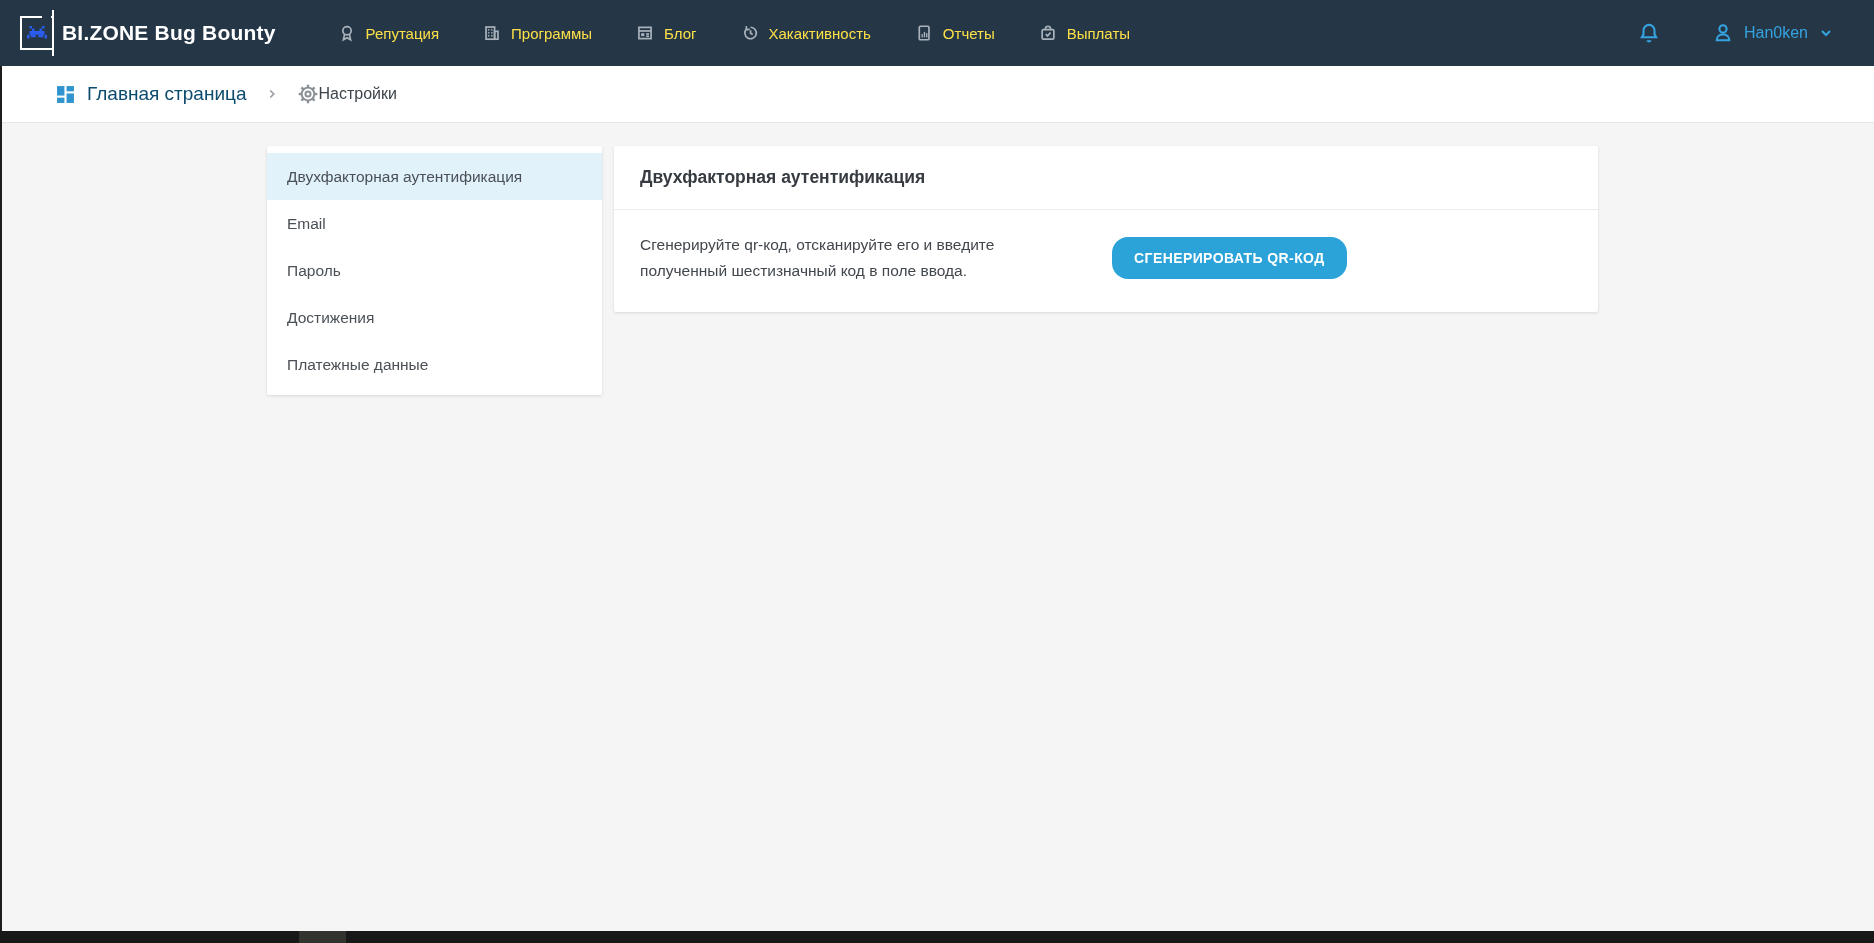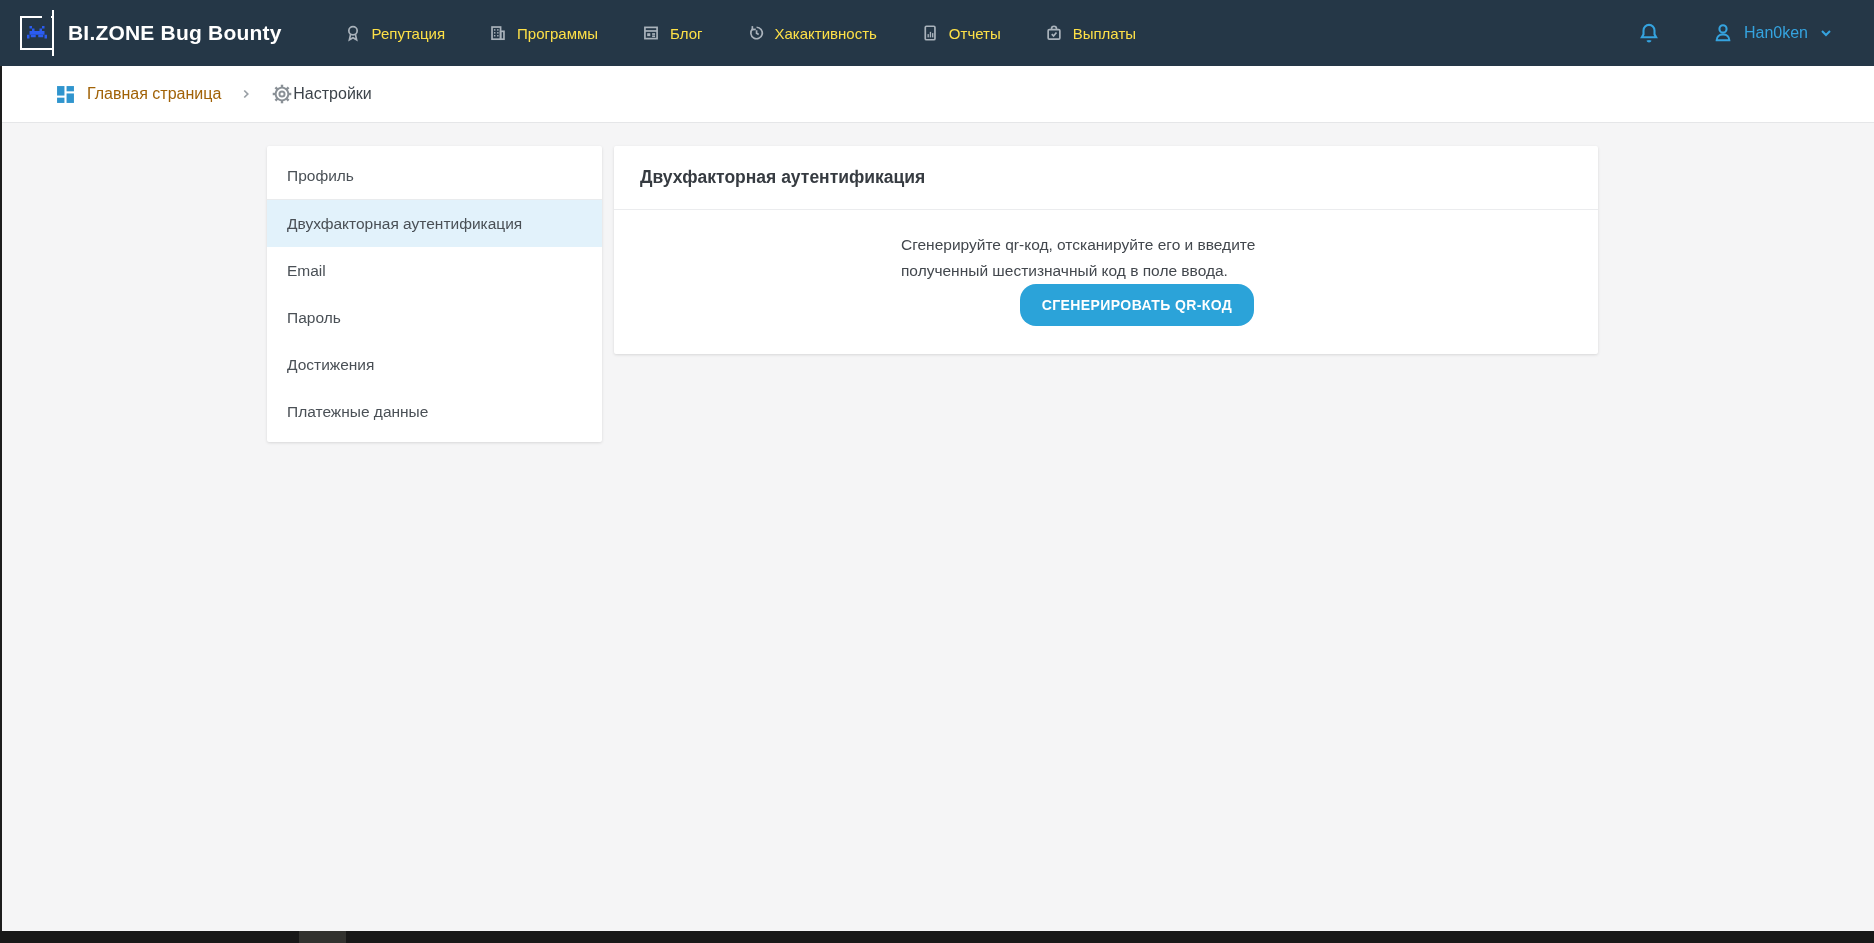--- a/index.html
+++ b/index.html
@@ -7,21 +7,21 @@
   body {
     font-family:"Liberation Sans","DejaVu Sans",sans-serif;
     background:#f5f5f6; color:#3e444b; position:relative;
   }
 
   
   .navbar {
     height:66px; background:#253747; display:flex; align-items:center;
     padding:0 40px 0 20px; color:#ccd3da;
   }
-  .brand { display:flex; align-items:center; gap:14px; cursor:pointer; }
+  .brand { display:flex; align-items:center; gap:8px; cursor:pointer; }
   .logo-mark {
     position:relative; width:34px; height:34px; border:2px solid #ffffff;
     display:flex; align-items:center; justify-content:center;
   }
   
   .logo-mark::before {
     content:""; position:absolute; top:-2px; right:1px; width:9px; height:2px; background:#253747;
   }
   
   .logo-mark::after {
@@ -40,42 +40,42 @@
   .bell-btn { background:none; border:none; cursor:pointer; color:#35a3df; display:flex; }
   .user-menu { display:flex; align-items:center; gap:10px; cursor:pointer;text-align:center; }
   .user-name { font-size:16px; color:#35a3df; }
 
   
   .crumbbar {
     height:57px; background:#ffffff; border-bottom:1px solid #e5e6e8;
     display:flex; align-items:center; padding-left:56px; gap:12px;
   }
   .crumb-link { display:flex; align-items:center; gap:12px; cursor:pointer; text-decoration:none; }
-  .crumb-link span { font-size:16px; color:#a16207; }
+  .crumb-link span { font-size:19px; color:#0c4a6e; }
   .crumb-sep { color:#9aa0a6; display:flex; margin:0 6px; }
   .crumb-current { display:flex; align-items:center; gap:0; }
   .crumb-current .gear { color:#8a9096; display:flex; }
   .crumb-current span.lbl { font-size:16px; color:#3d444b; }
 
   
   .content { display:flex; align-items:flex-start; padding:23px 0 0 267px; gap:12px; }
   .card { background:#ffffff; box-shadow:0 1px 3px rgba(0,0,0,.12); border-radius:2px; }
 
   .settings-menu { width:335px; padding:7px 0; }
   .menu-item {
     height:47px; display:flex; align-items:center; padding:0 20px;
     font-size:15.5px; color:#4a5056; cursor:pointer;
   }
   .menu-item.first { border-bottom:1px solid #e9ebed; }
   .menu-item.active { background:#e2f2fb; }
 
   .panel { width:984px; }
   .panel-header { height:64px; display:flex; align-items:center; padding:0 26px; border-bottom:1px solid #ebecee; }
   .panel-title { font-size:17.5px; font-weight:bold; color:#363b41; }
-  .panel-body { display:flex; align-items:center; padding:22px 26px 28px 26px;flex-direction:column; }
+  .panel-body { display:flex; align-items:center; padding:22px 26px 28px 26px; }
   .panel-desc { width:44%; font-size:15.5px; line-height:26px; color:#42474d; }
   .qr-btn {
     margin-left:62px; background:#2ba3d9; color:#ffffff; border:none; border-radius:16px;
     font-family:inherit; font-size:14px; font-weight:bold; letter-spacing:.4px;
     padding:13px 22px; cursor:pointer; white-space:nowrap;
   }
 
   
   .edge-left { position:absolute; left:0; top:66px; bottom:12px; width:2px; background:#1d1d1d; }
   .bottom-strip { position:absolute; left:0; bottom:0; width:100%; height:12px; background:#181818; }
@@ -236,23 +236,20 @@
         </g>
       </svg>
     </span>
     <span class="lbl">Настройки</span>
   </span>
 </div>
 
 <div class="content">
 
   <div class="card settings-menu">
-    <div class="menu-item first">
-      <span>Профиль</span>
-    </div>
     <div class="menu-item active">
       <span>Двухфакторная аутентификация</span>
     </div>
     <div class="menu-item">
       <span>Email</span>
     </div>
     <div class="menu-item">
       <span>Пароль</span>
     </div>
     <div class="menu-item">

